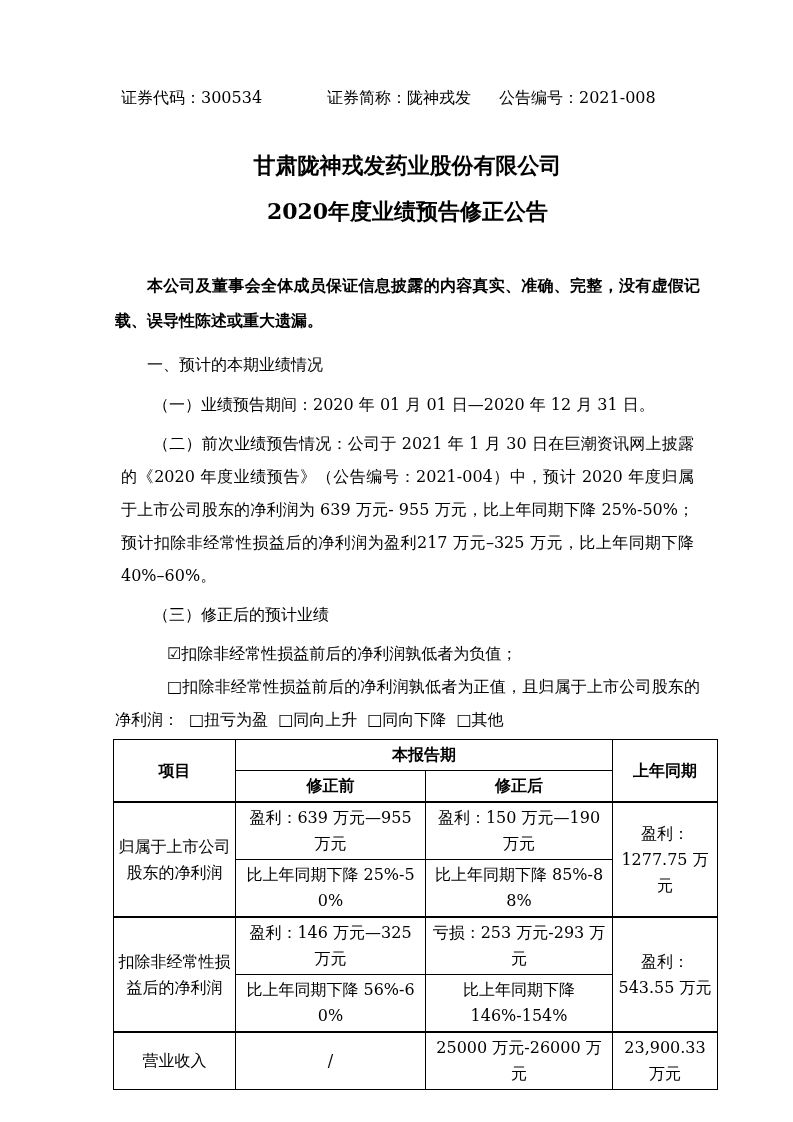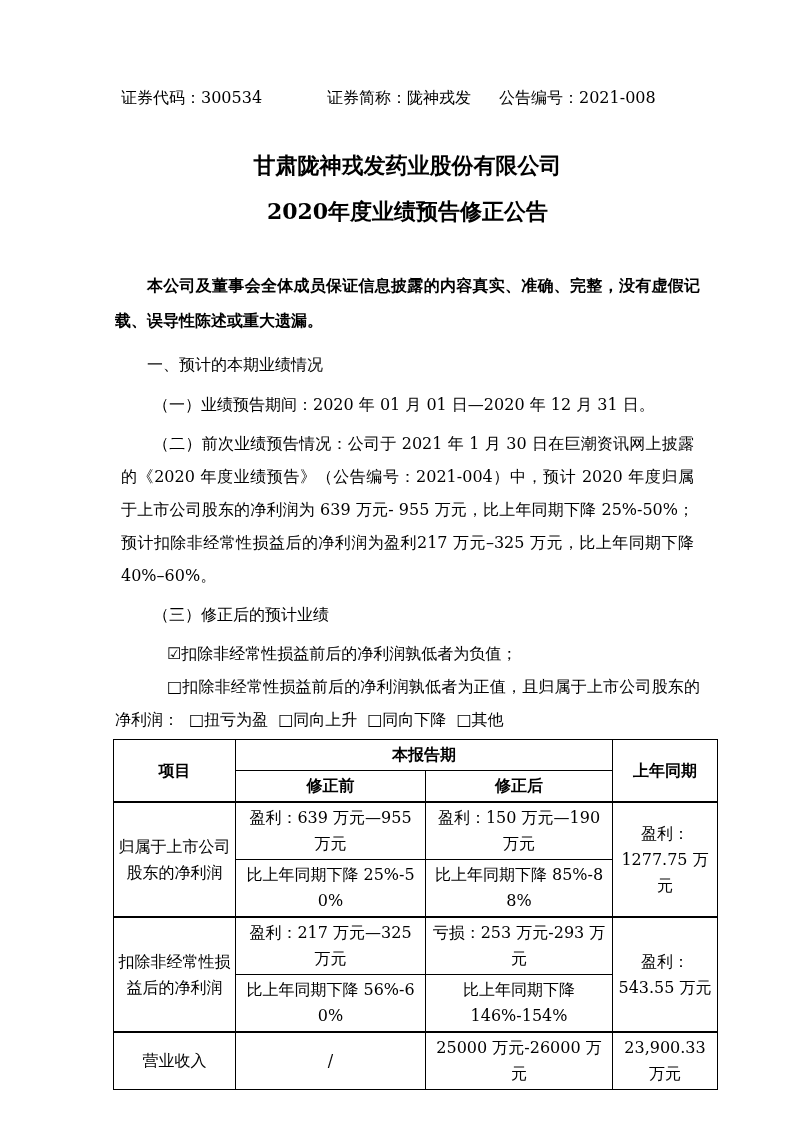--- a/index.html
+++ b/index.html
@@ -147,21 +147,21 @@
         <td rowspan="2" class="prev-cell">盈利：
 1277.75 万元</td>
       </tr>
       <tr class="r1b">
         <td>比上年同期下降 25%-50%</td>
         <td>比上年同期下降 85%-88%</td>
       </tr>
 
       <tr class="r2a group">
         <td rowspan="2">扣除非经常性损益后的净利润</td>
-        <td>盈利：217 万元—325 万元</td>
+        <td>盈利：146 万元—325 万元</td>
         <td>亏损：253 万元-293 万元</td>
         <td rowspan="2" class="prev-cell">盈利：
 543.55 万元</td>
       </tr>
       <tr class="r2b">
         <td>比上年同期下降 56%-60%</td>
         <td class="prev-cell">比上年同期下降
 146%-154%</td>
       </tr>
 

